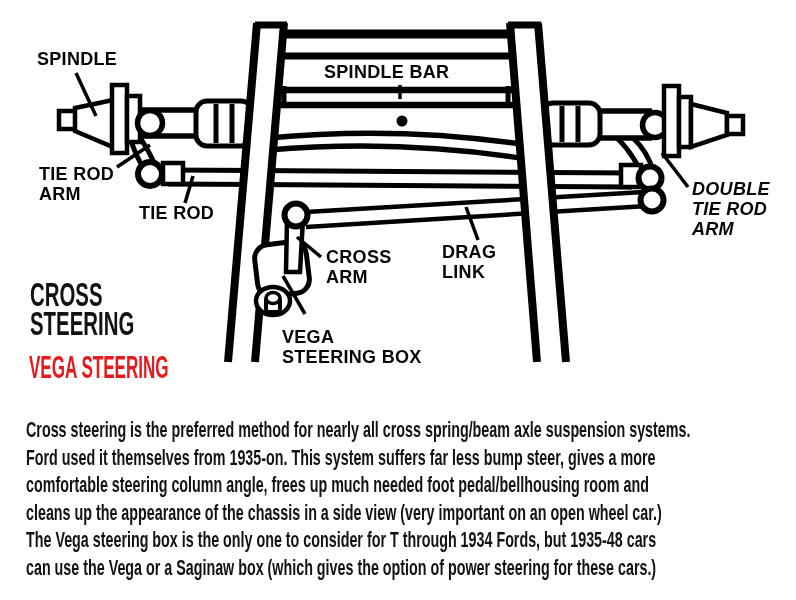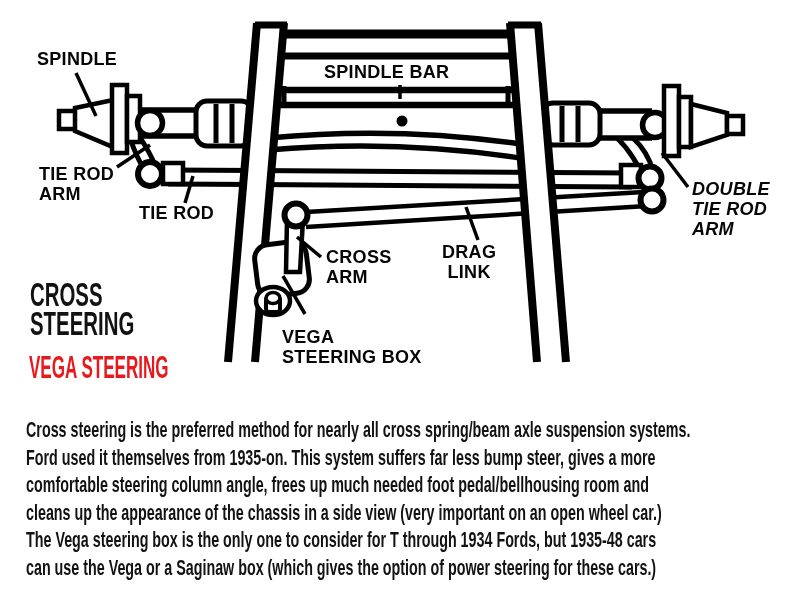--- a/index.html
+++ b/index.html
@@ -126,21 +126,21 @@
   <div class="lbl" style="left:37px;top:49px;">SPINDLE</div>
   <div class="lbl" style="left:324px;top:62px;">SPINDLE BAR</div>
   <div class="lbl" style="left:39px;top:164px;">TIE ROD
 ARM</div>
   <div class="lbl" style="left:139px;top:203px;">TIE ROD</div>
   <div class="lbl" style="left:692px;top:179px;font-style:italic;">DOUBLE
 TIE ROD
 ARM</div>
   <div class="lbl" style="left:326px;top:247px;">CROSS
 ARM</div>
-  <div class="lbl" style="left:442px;top:242px;text-align:center;">DRAG
+  <div class="lbl" style="left:442px;top:242px;">DRAG
 LINK</div>
   <div class="lbl" style="left:282px;top:315px;margin-top:12px;">VEGA
 STEERING BOX</div>
 
   <div class="big-head">CROSS
 STEERING</div>
   <div class="sub-head">VEGA STEERING</div>
 
   <div class="para">
     <div>Cross steering is the preferred method for nearly all cross spring/beam axle suspension systems.</div>

